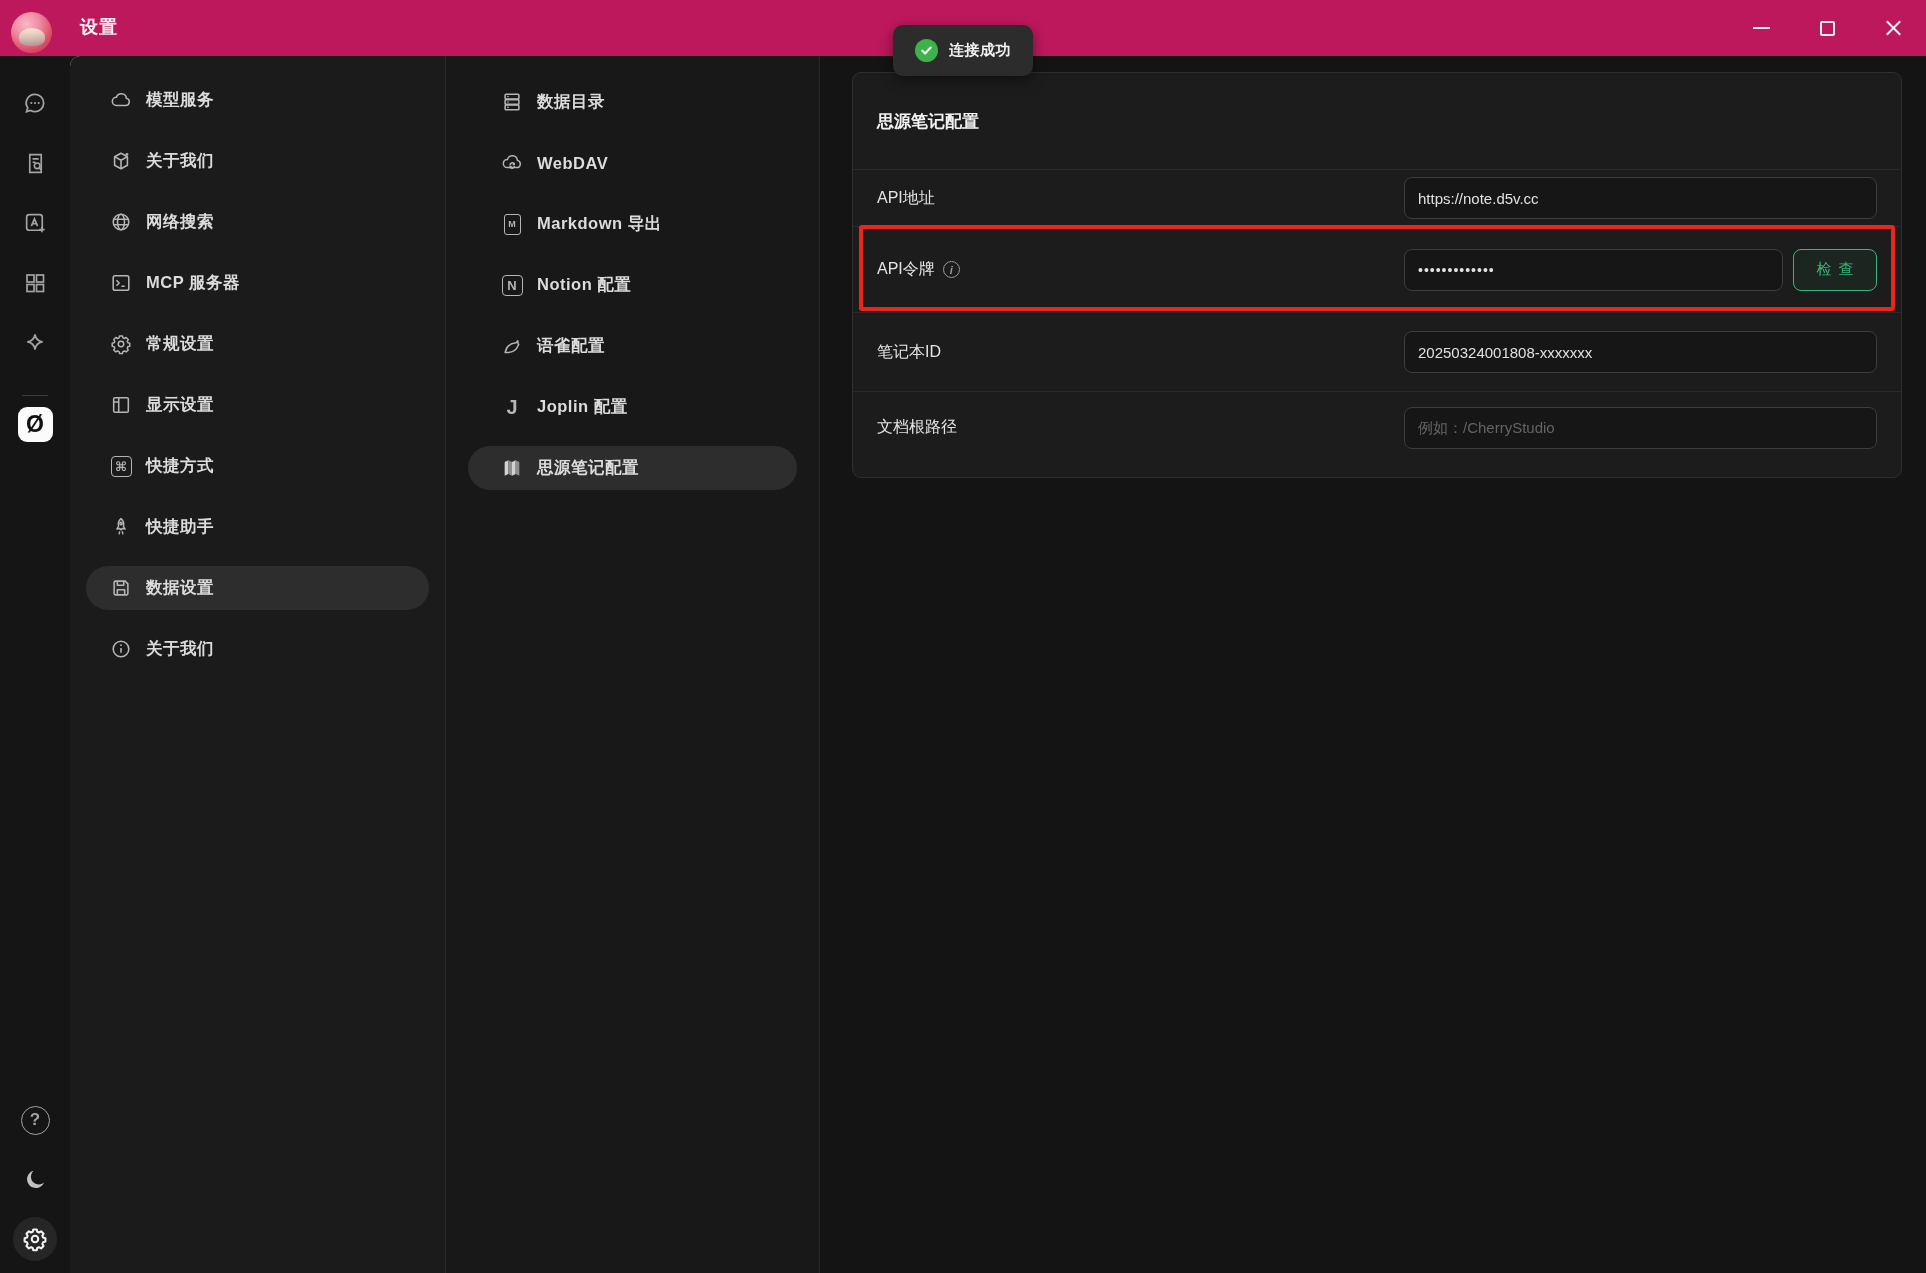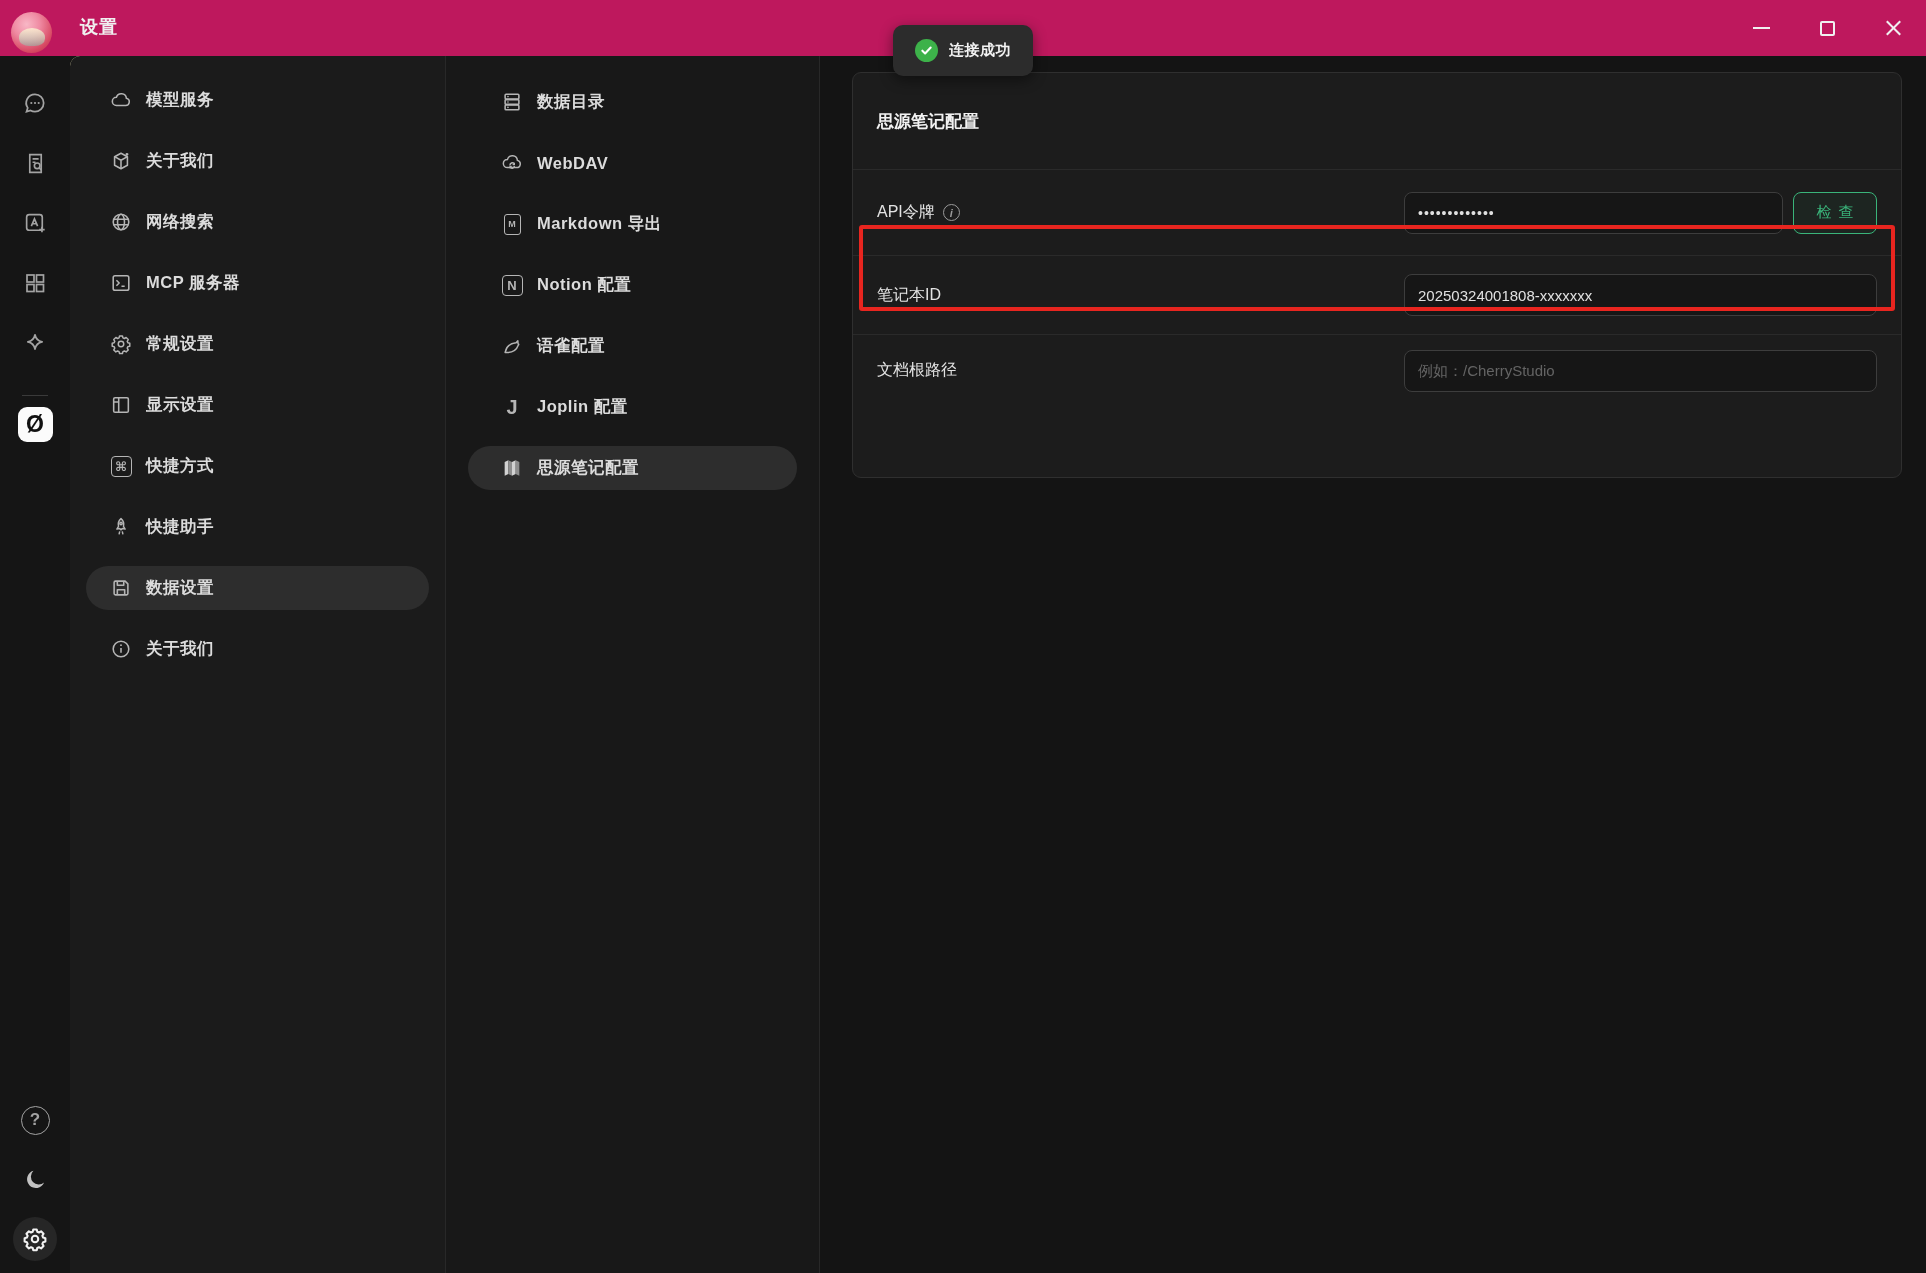--- a/index.html
+++ b/index.html
@@ -342,20 +342,24 @@
         </svg>
       </span>
       <span class="nlabel">思源笔记配置</span>
     </div>
   </div>
 
   <div class="main">
     <div class="card">
       <div class="card-heading">思源笔记配置</div>
 
+      <div class="frow frow-1">
+        <div class="flabel">API地址</div>
+        <input class="tinput" type="text" value="https://note.d5v.cc" style="">
+      </div>
 
       <div class="frow frow-2">
         <div class="flabel">
           <span>API令牌</span>
           <span class="info-ic">i</span>
         </div>
         <div class="token-group">
           <input class="tinput token" type="text" value="•••••••••••••" style="">
           <button class="check-btn">检查</button>
         </div>

